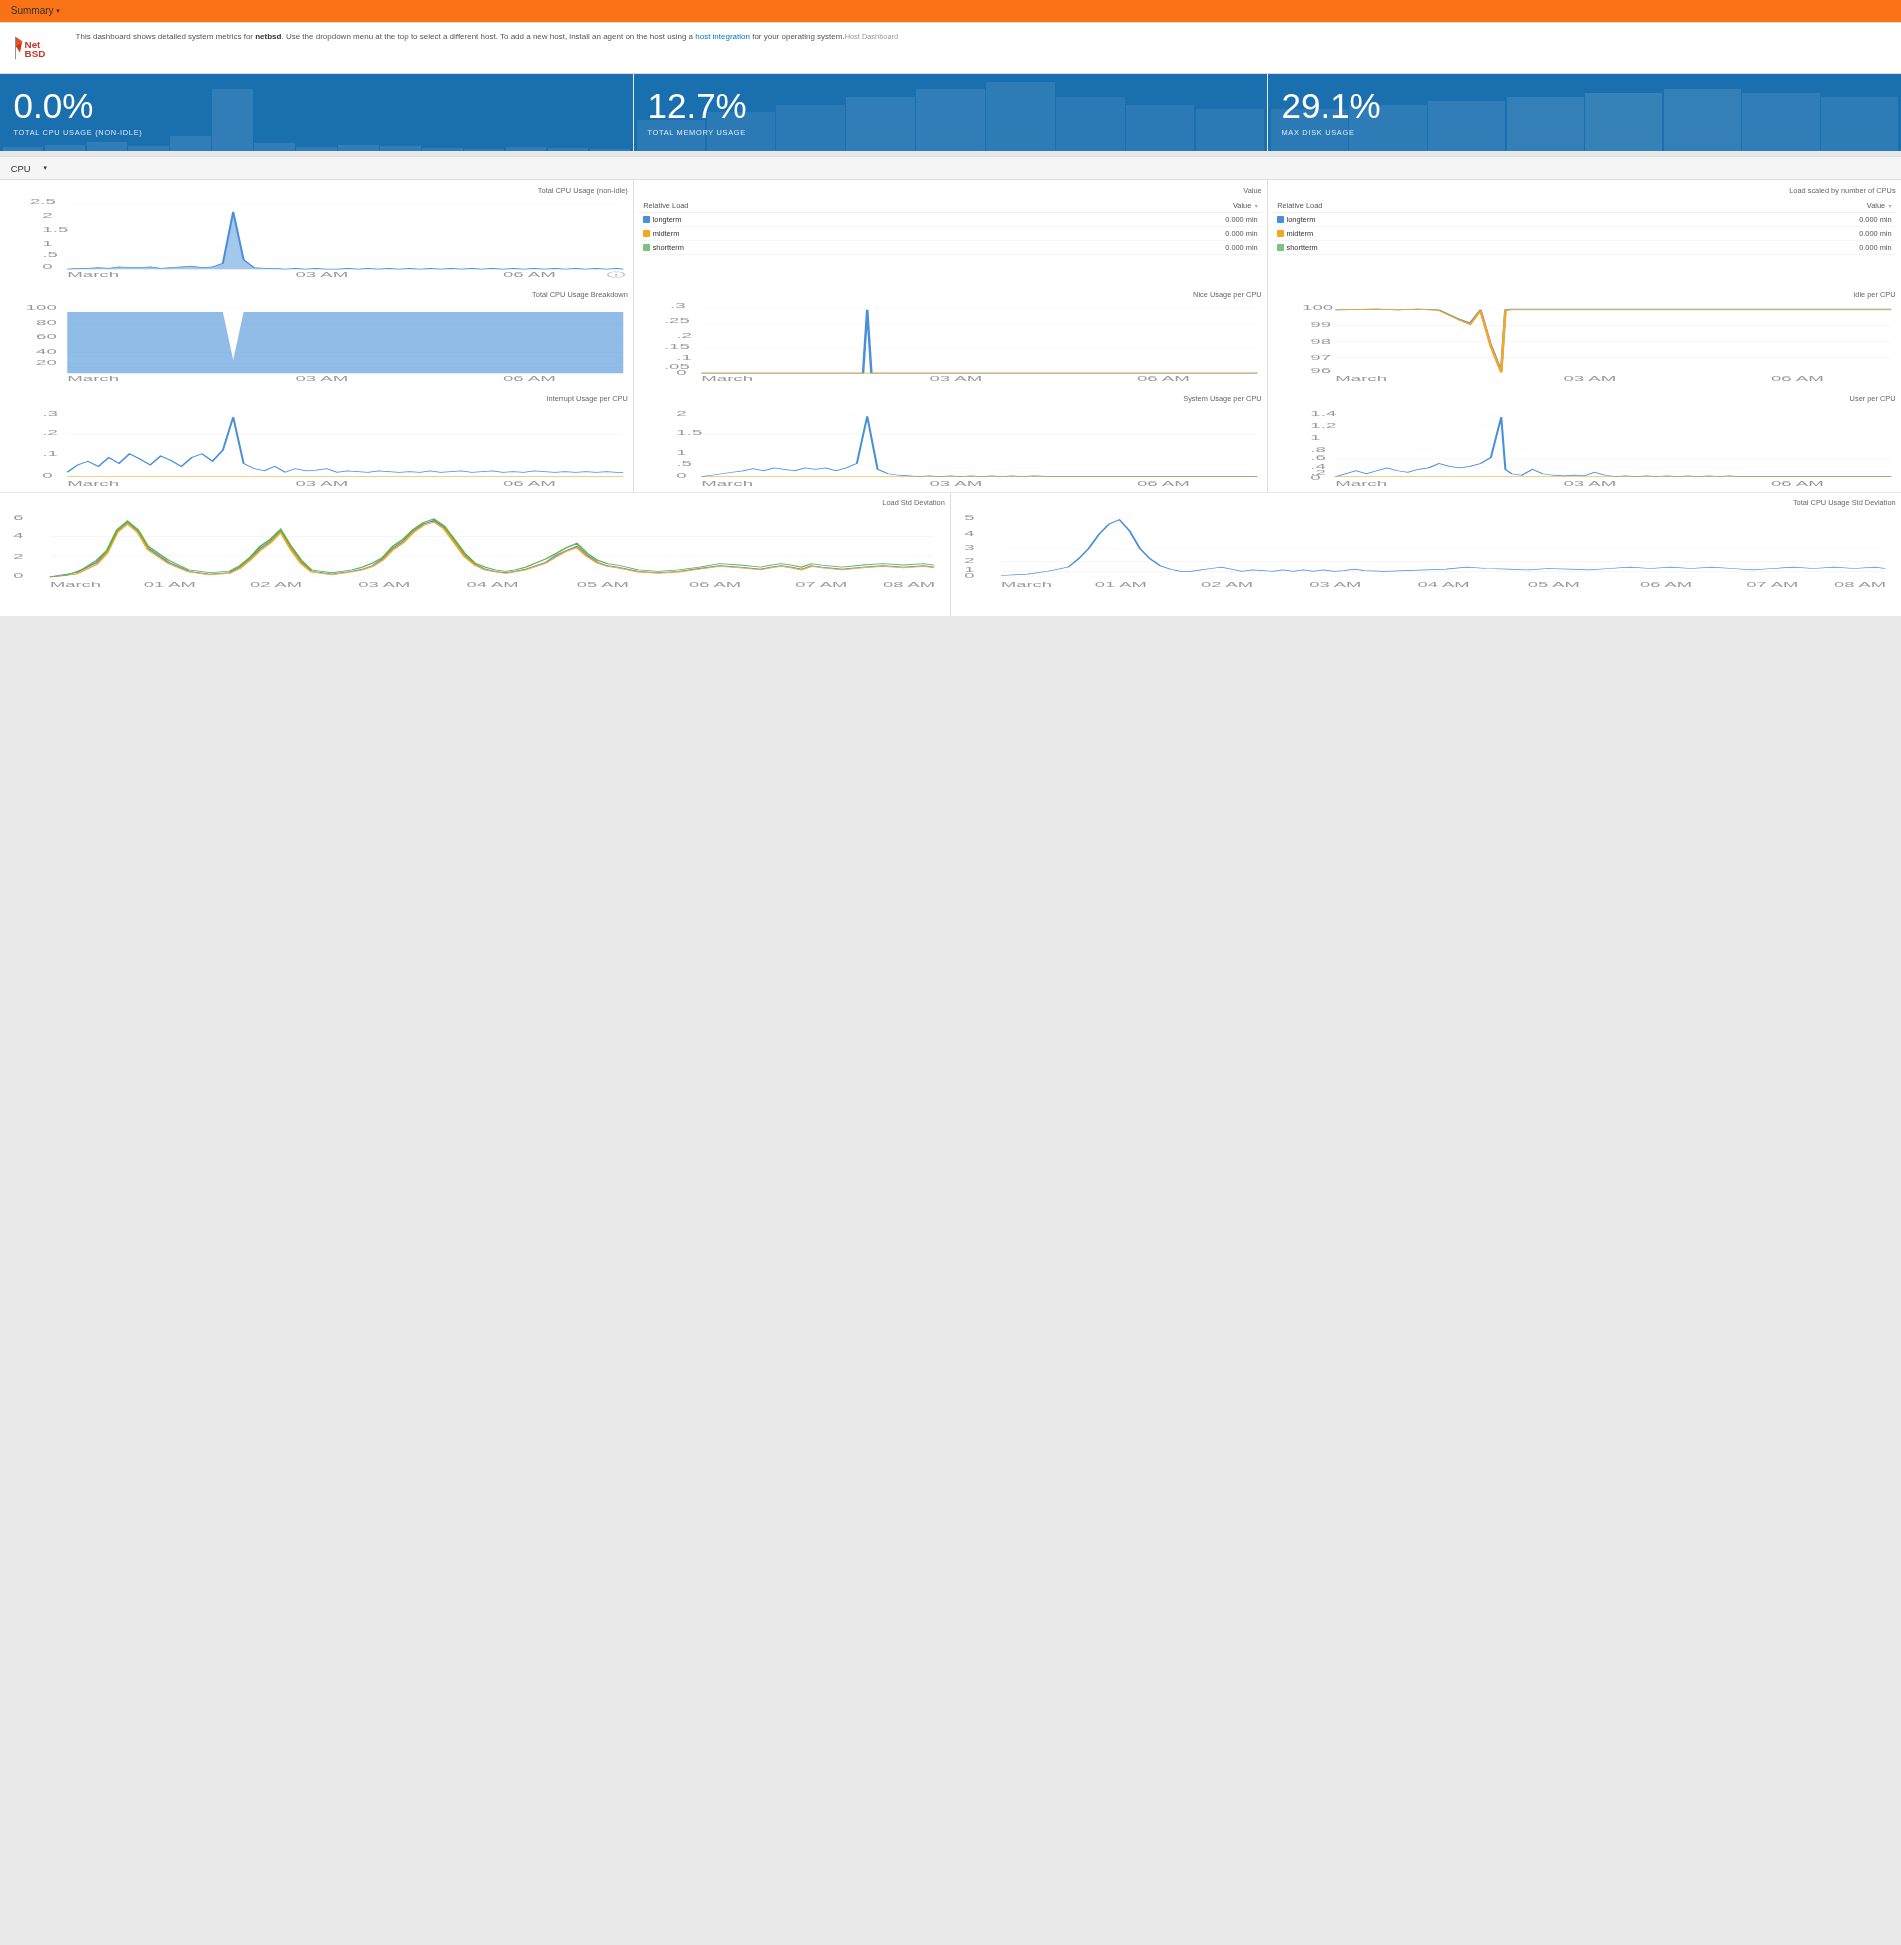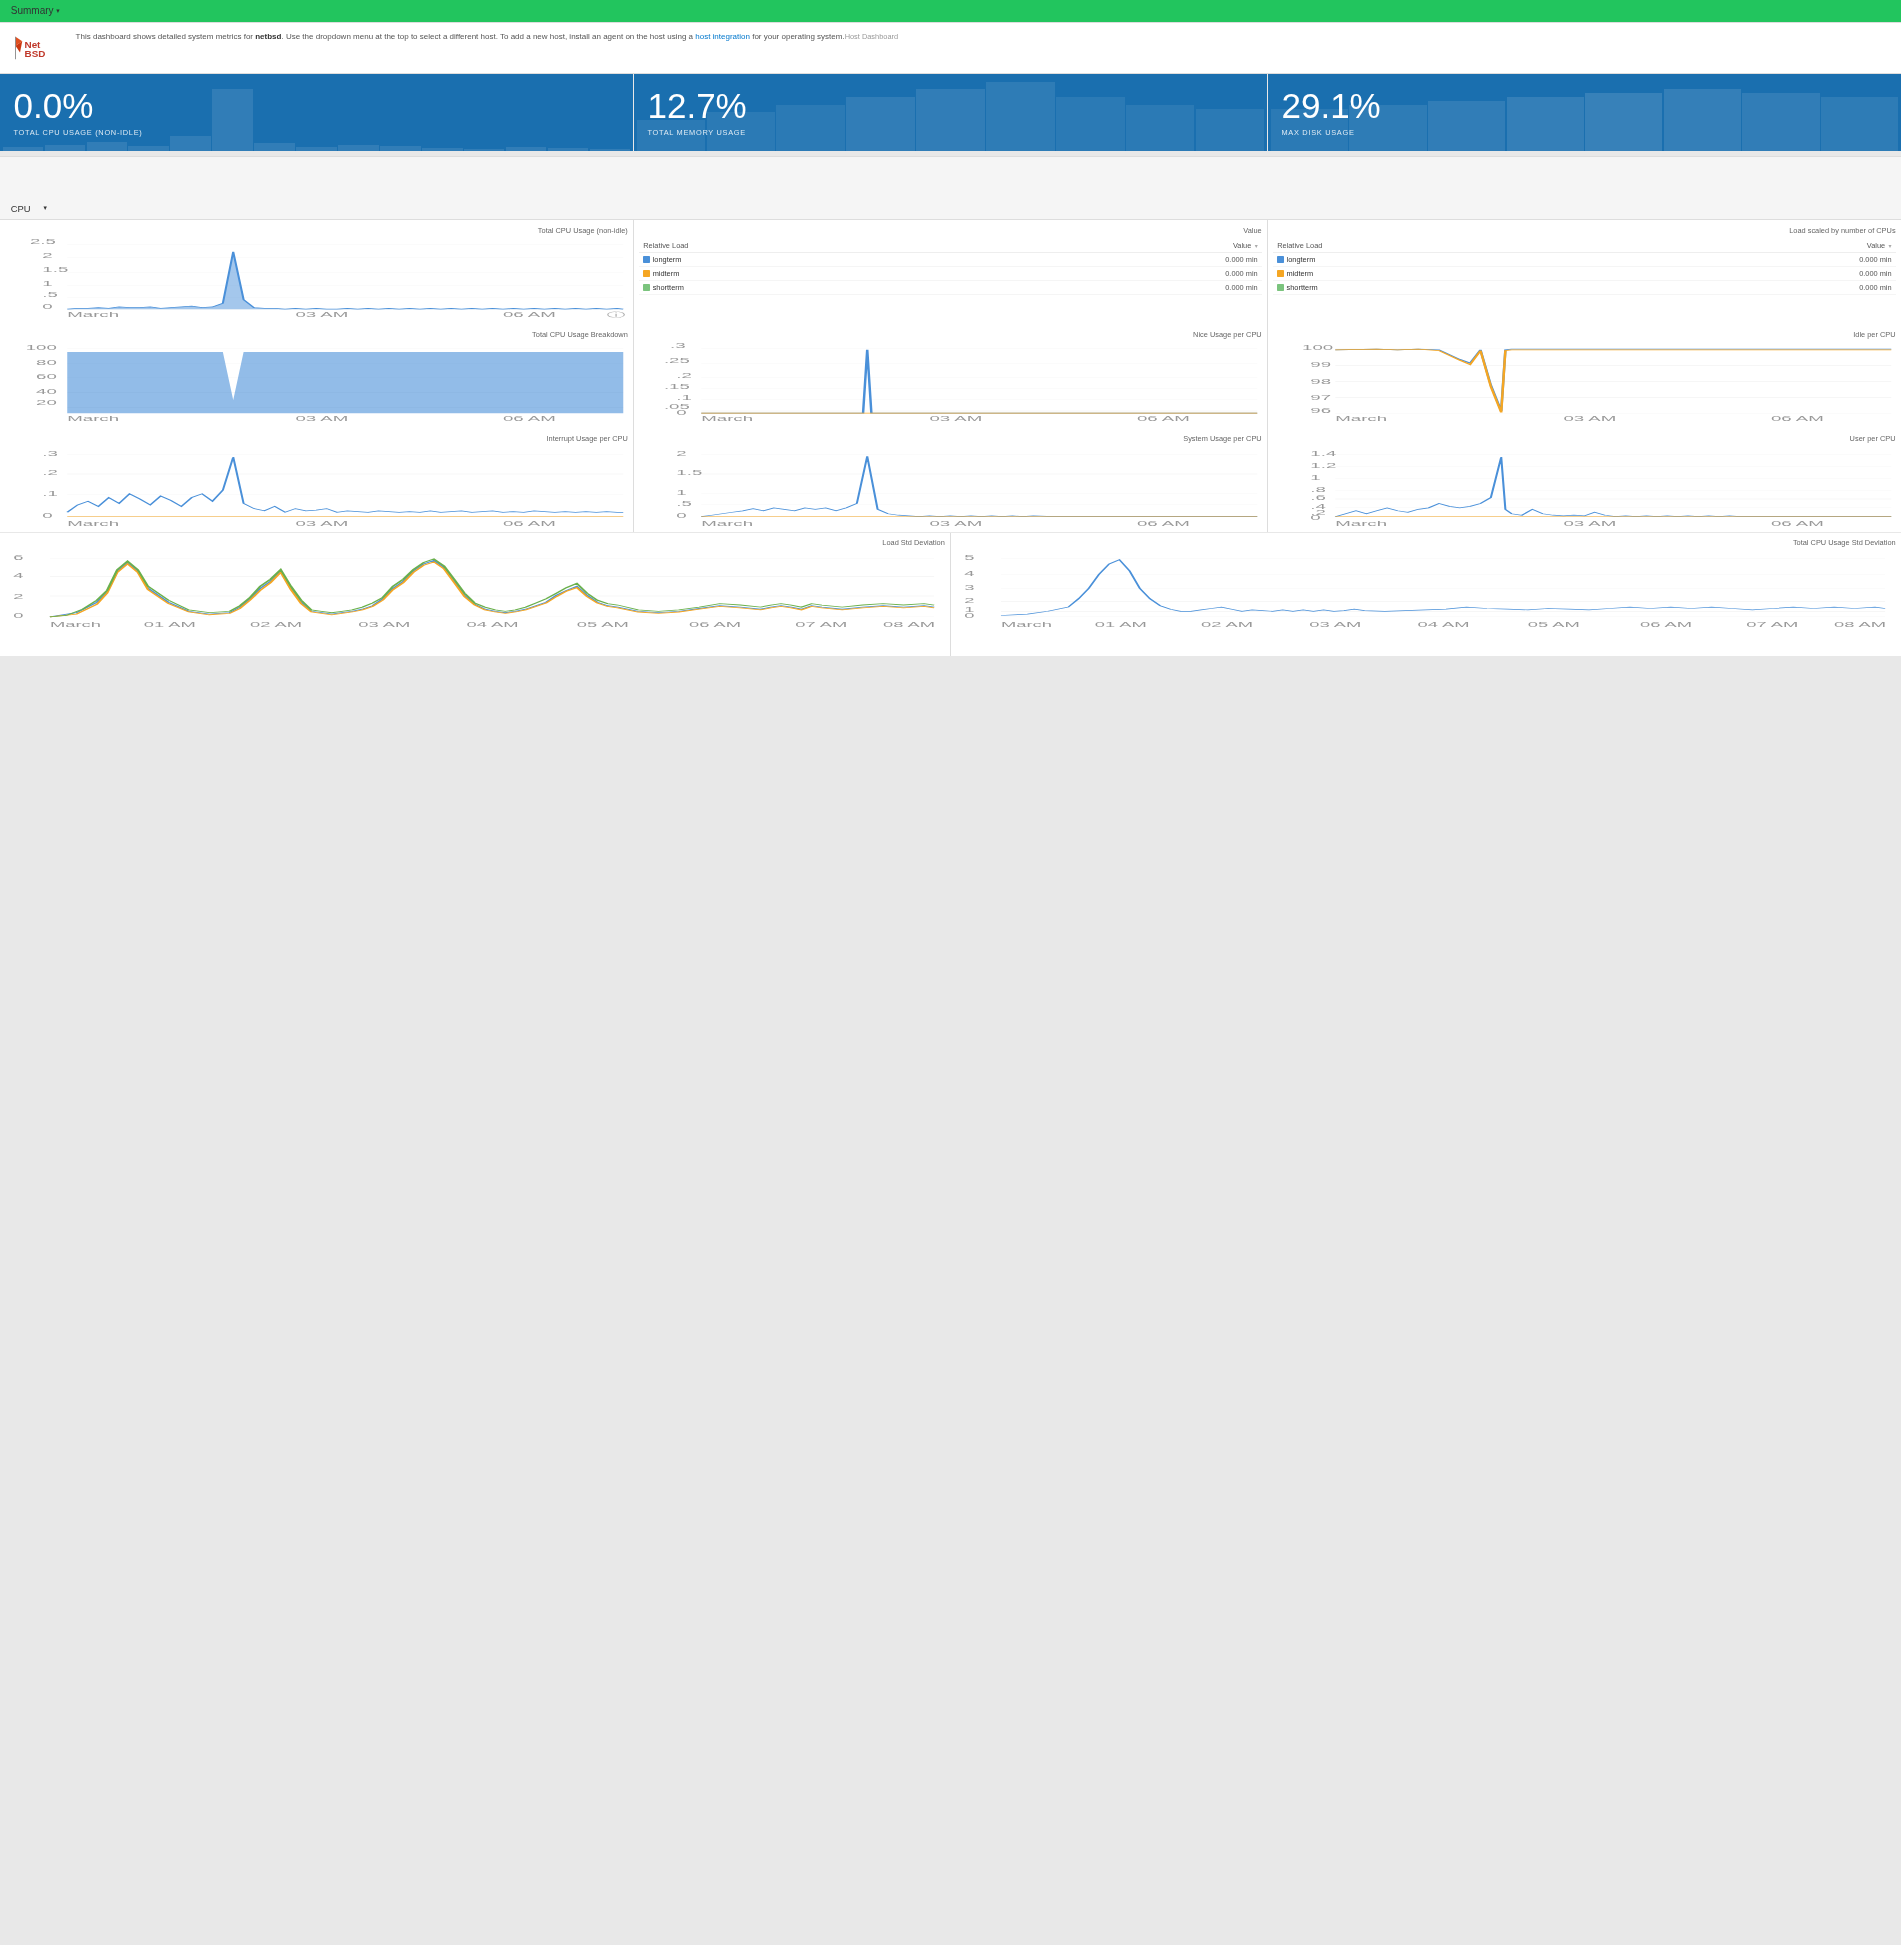--- a/index.html
+++ b/index.html
@@ -1,38 +1,38 @@
 <!DOCTYPE html>
 <html style="font-size:10.8px"><head>
   <meta charset="utf-8">
   <style>
     * { box-sizing: border-box; margin: 0; padding: 0; }
     body { font-family: 'Helvetica Neue', Arial, sans-serif; background: #e8e8e8; font-size: 8px; color: #333; }
 
-    .top-bar { background: #22c55e; padding: 5.4px 10.8px; display: flex; align-items: center; gap: 5.4px; border-bottom: 0.7px solid #ddd; }
+    .top-bar { background: #f97316; padding: 5.4px 10.8px; display: flex; align-items: center; gap: 5.4px; border-bottom: 0.7px solid #ddd; }
     .summary-title { font-size: 10px; font-weight: 500; color: #333; cursor: pointer; display: flex; align-items: center; gap: 2.7px; }
     .chevron { font-size: 6.7px; }
 
     .info-panel { background: #fff; padding: 8px 10.8px; display: flex; align-items: flex-start; gap: 10.8px; border-bottom: 0.7px solid #ddd; }
     .logo-area { display: flex; align-items: center; }
     .logo-svg { width: 54px; height: 34px; }
     .info-text { font-size: 8px; color: #555; line-height: 1.5; }
     .info-text strong { color: #333; }
     .info-link { color: #0077cc; text-decoration: none; }
 
     .metrics-row { display: flex; gap: 0; background: #1a6faf; }
     .metric-card { flex: 1; background: #1a6faf; padding: 13.5px; text-align: left; position: relative; overflow: hidden; border-right: 1.3px solid #e8e8e8; }
     .metric-card:last-child { border-right: none; }
     .metric-value { font-size: 35px; font-weight: 300; color: #fff; line-height: 1.1; }
     .metric-label { font-size: 7.4px; color: rgba(255,255,255,0.85); letter-spacing: 0.7px; text-transform: uppercase; margin-top: 2.7px; }
     .metric-bg-bars { position: absolute; bottom: 0; left: 0; right: 0; height: 100%; display: flex; align-items: flex-end; gap: 1.3px; padding: 0 2.7px; opacity: 0.25; }
     .metric-bg-bar { background: rgba(255,255,255,0.4); flex: 1; }
 
     .section-header { background: #f5f5f5; padding: 5.4px 10.8px; display: flex; align-items: center; gap: 4px; border-bottom: 0.7px solid #ddd; border-top: 0.7px solid #ddd; margin-top: 5.4px; }
-    .section-title { font-size: 9.4px; font-weight: 500; color: #333; cursor: pointer; display: flex; align-items: center; gap: 13px; margin-top: 40px; }
+    .section-title { font-size: 9.4px; font-weight: 500; color: #333; cursor: pointer; display: flex; align-items: center; gap: 13px; }
 
     .charts-grid { display: grid; grid-template-columns: 1fr 1fr 1fr; gap: 0.7px; background: #ddd; }
     .chart-cell { background: #fff; padding: 5.4px; position: relative; }
     .chart-title { font-size: 7.4px; color: #666; text-align: right; margin-bottom: 2.7px; }
     .chart-area { width: 100%; height: 81px; position: relative; }
     .chart-area svg { width: 100%; height: 100%; }
 
     .load-table-cell { background: #fff; padding: 5.4px; }
     .load-table-title { font-size: 7.4px; color: #666; text-align: right; margin-bottom: 4px; }
     .load-table { width: 100%; border-collapse: collapse; font-size: 7.4px; }

